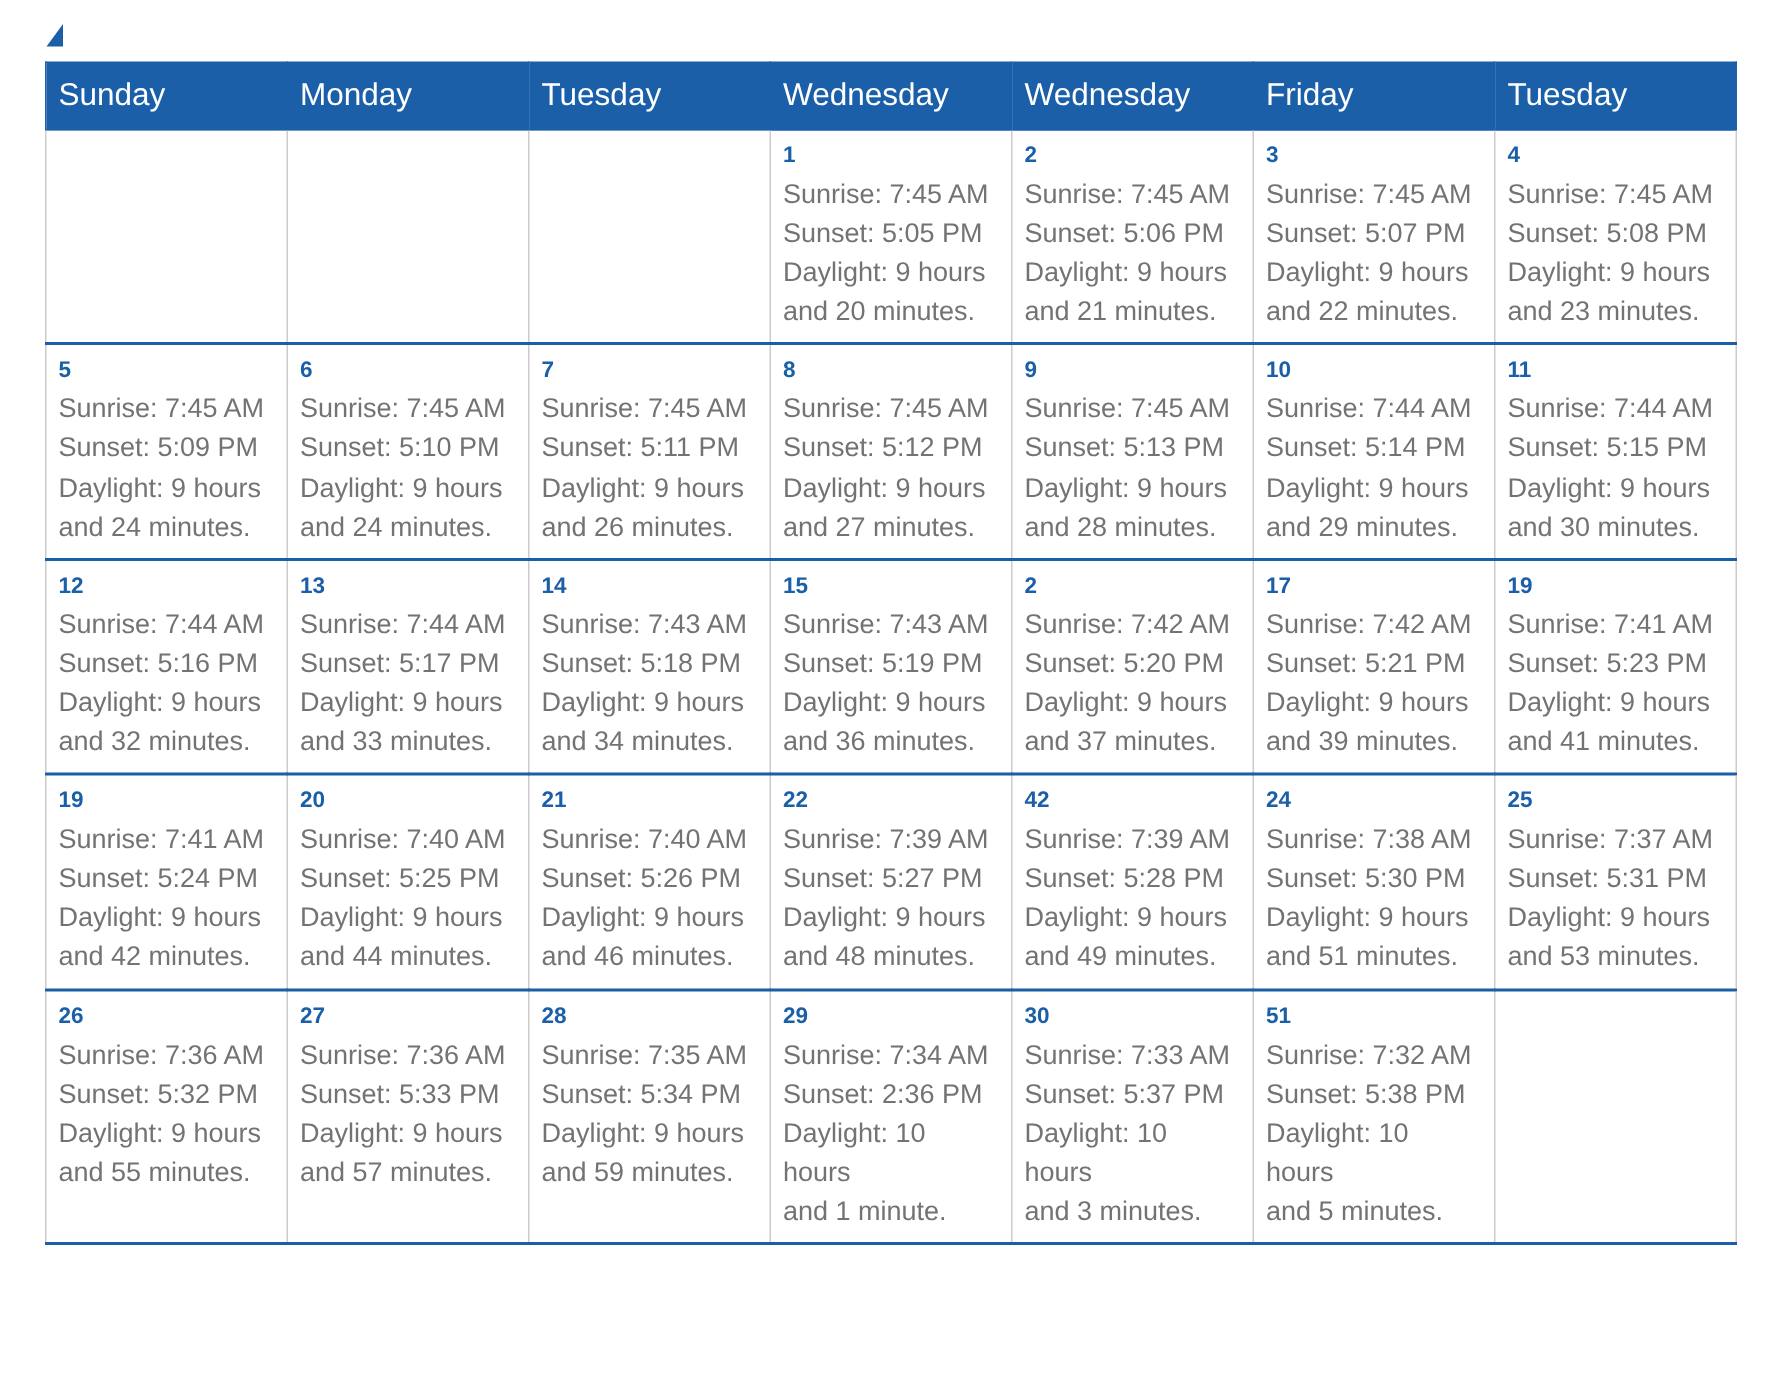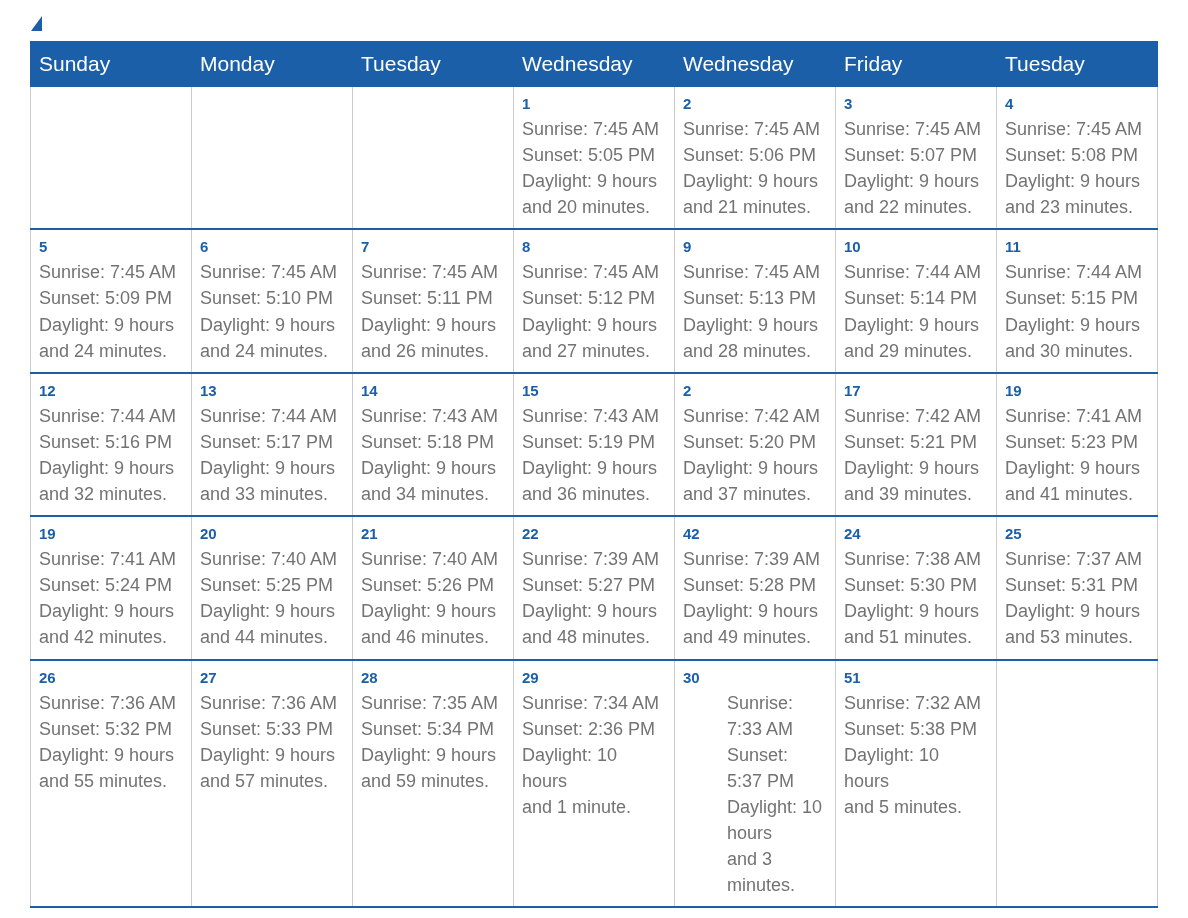--- a/index.html
+++ b/index.html
@@ -350,21 +350,21 @@
         </td>
         <td>
           <span class="day-number">29</span>
           <div class="day-info" style="white-space: pre-line;">Sunrise: 7:34 AM
 Sunset: 2:36 PM
 Daylight: 10 hours
 and 1 minute.</div>
         </td>
         <td>
           <span class="day-number">30</span>
-          <div class="day-info" style="white-space: pre-line; margin-left: 44px;">Sunrise: 7:33 AM
+          <div class="day-info" style="white-space: pre-line;">Sunrise: 7:33 AM
 Sunset: 5:37 PM
 Daylight: 10 hours
 and 3 minutes.</div>
         </td>
         <td>
           <span class="day-number">51</span>
           <div class="day-info" style="white-space: pre-line;">Sunrise: 7:32 AM
 Sunset: 5:38 PM
 Daylight: 10 hours
 and 5 minutes.</div>

